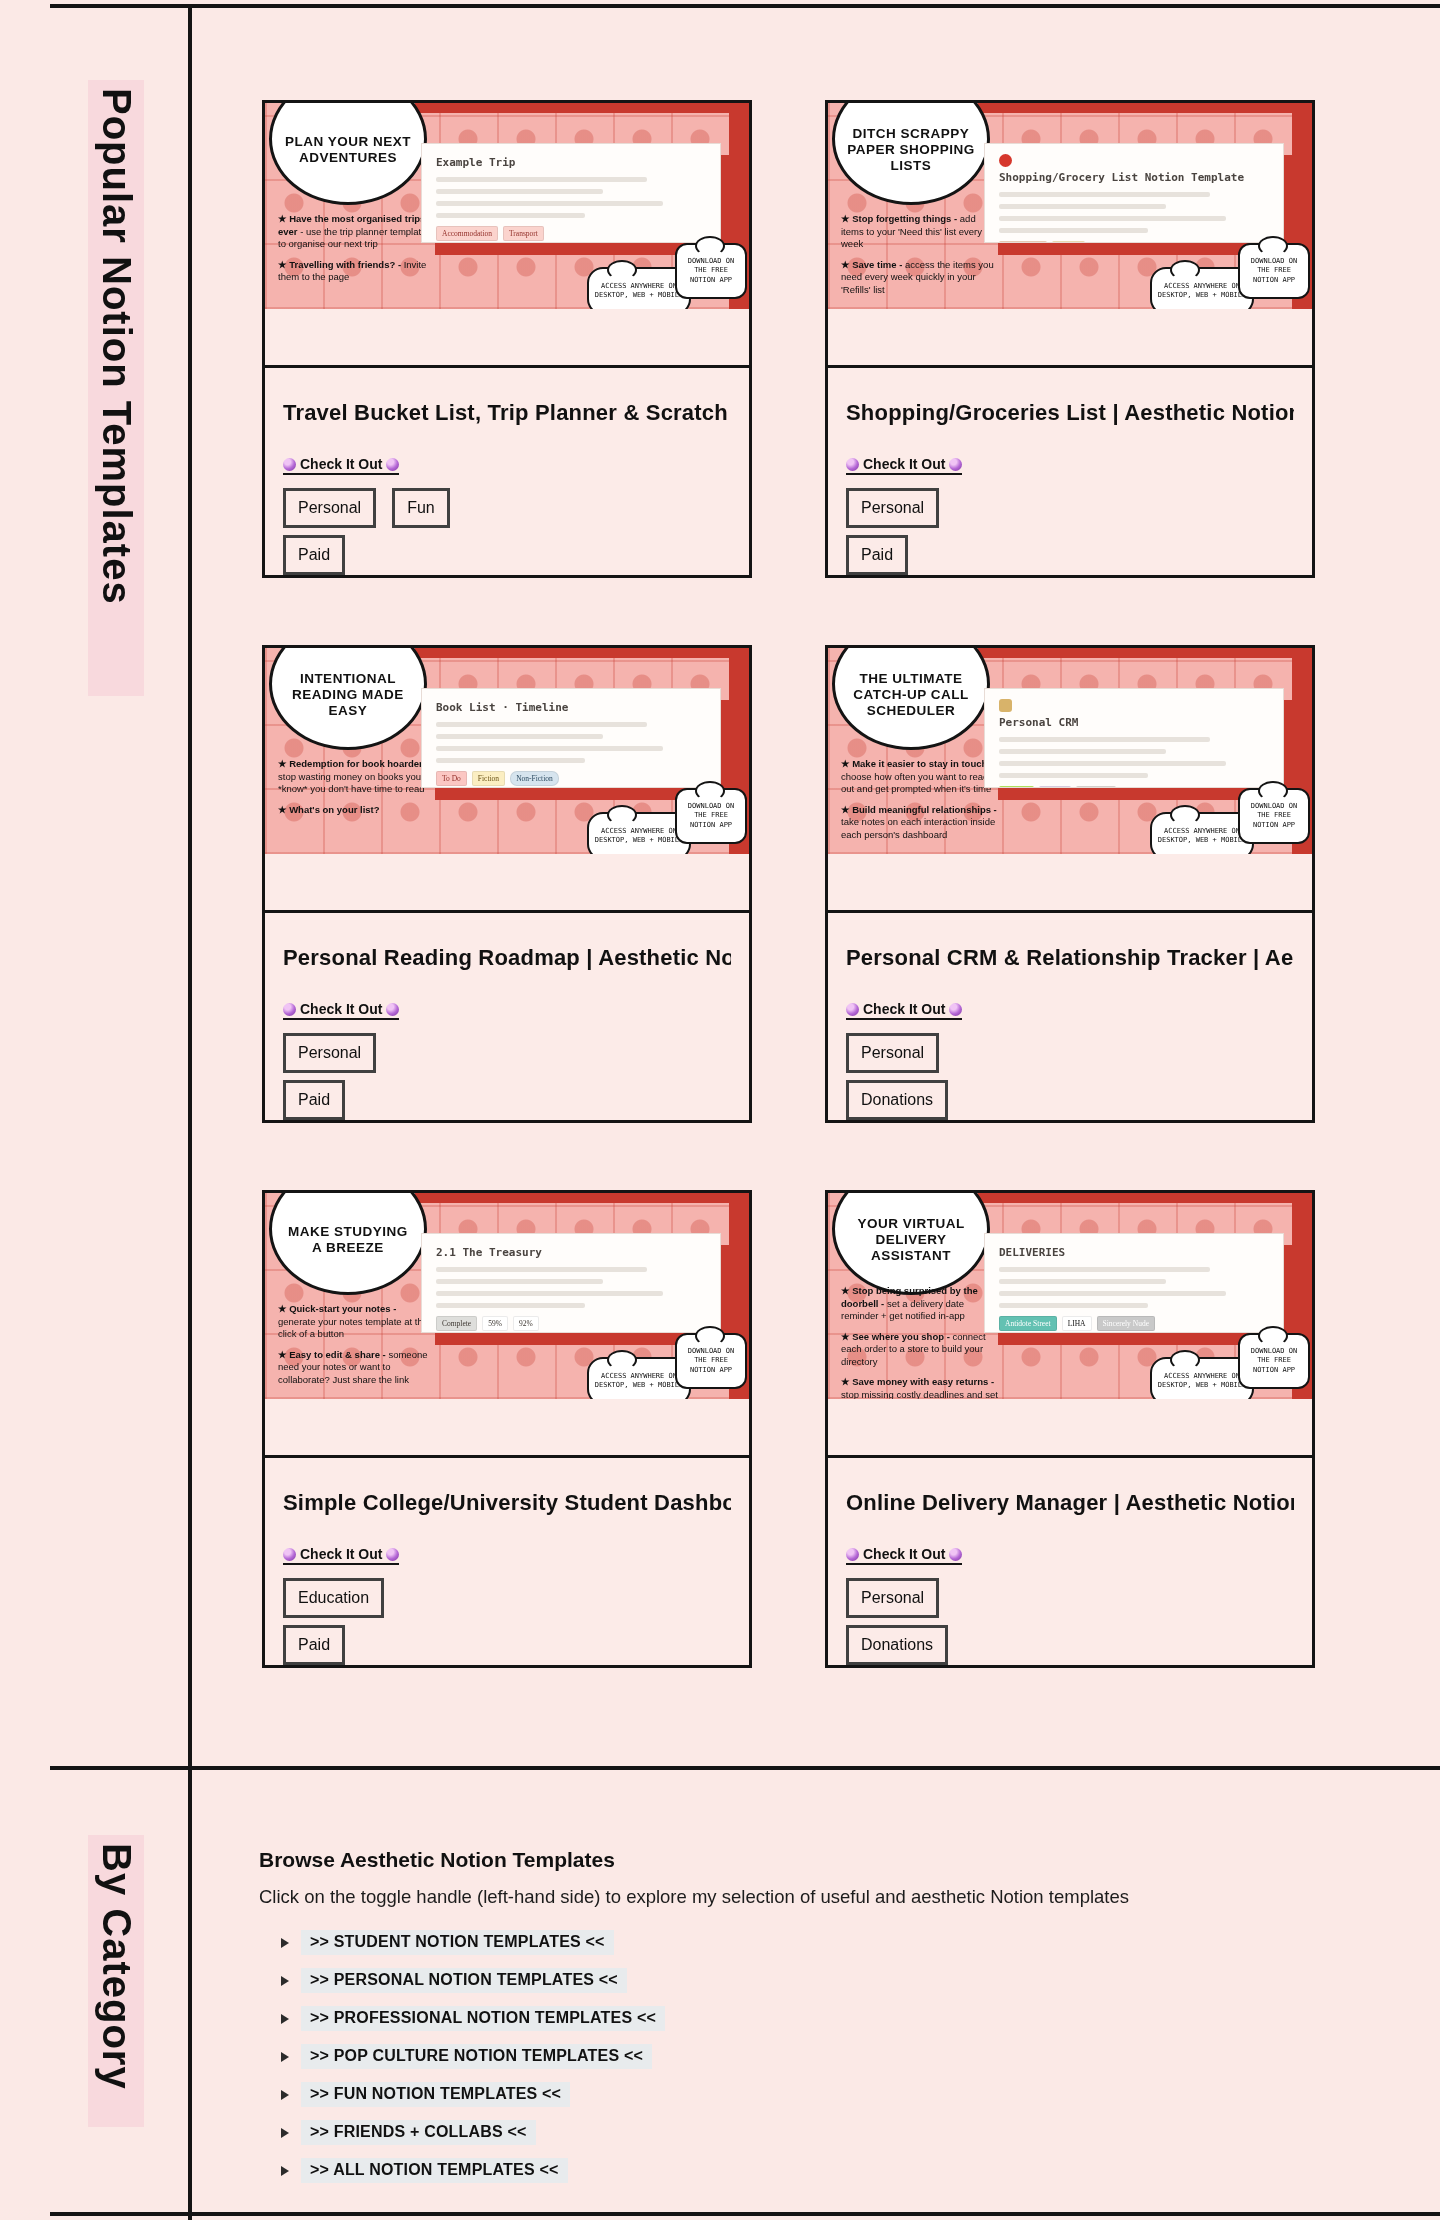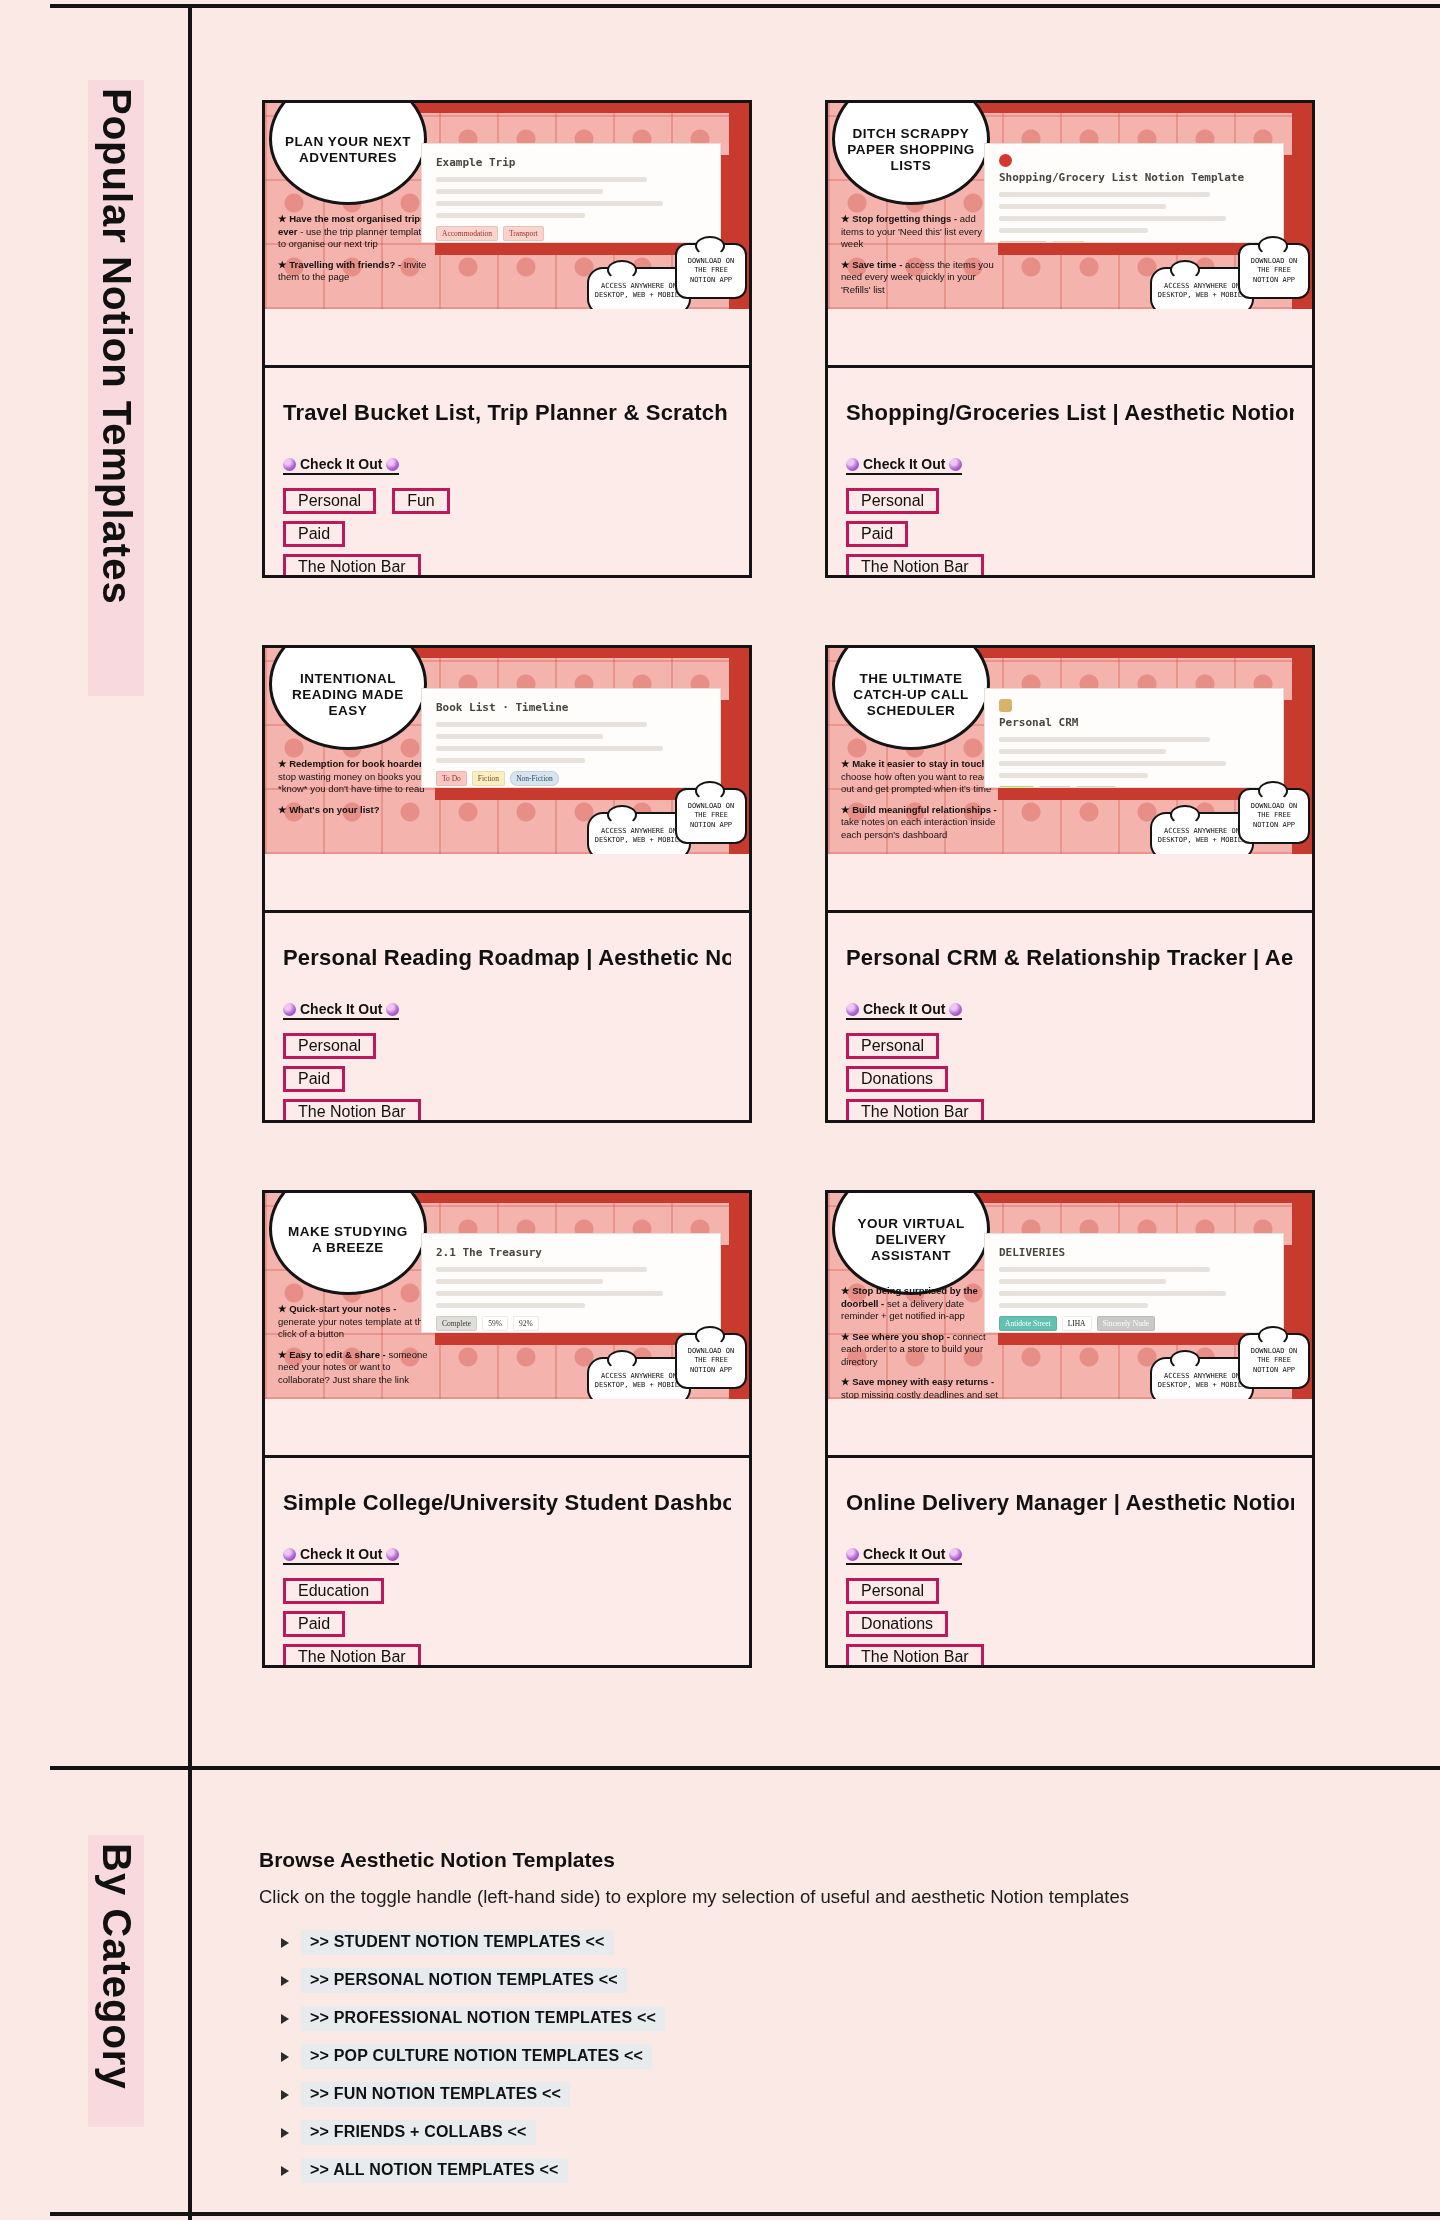--- a/index.html
+++ b/index.html
@@ -75,21 +75,21 @@
 
   .card-body{padding:10px 18px 0;}
   .card-title{font-size:22px;font-weight:bold;line-height:1.2;
     white-space:nowrap;overflow:hidden;letter-spacing:.2px;}
   .check{display:inline-flex;align-items:center;gap:4px;margin:8px 0 13px;
     font-size:14px;font-weight:bold;border-bottom:2px solid #141414;
     padding-bottom:1px;cursor:pointer;}
   .orb{display:inline-block;width:13px;height:13px;border-radius:50%;
     background:radial-gradient(circle at 35% 30%, #f0c4f5 0 3px, #b569d6 55%, #7b2f9e 100%);}
   .tag-row{margin-bottom:7px;}
-  .tag{display:inline-block;border:3px solid #be185d;padding:1px 12px;
+  .tag{display:inline-block;border:3px solid #404040;padding:8px 12px;
     font-size:16px;margin-right:16px;background:transparent;}
 
   
   .bycat-block{position:absolute;left:259px;top:1848px;width:940px;}
   .bycat-heading{font-size:21px;font-weight:bold;margin:0 0 14px;}
   .bycat-desc{font-size:18.5px;margin:0 0 22px;color:#1c1c1c;}
   .toggle-list{list-style:none;margin:12px;padding:0 0 0 10px;}
   .toggle-item{display:flex;align-items:center;margin-bottom:13px;cursor:pointer;}
   .tri{width:0;height:0;border-left:8px solid #2b2b2b;border-top:5px solid transparent;
     border-bottom:5px solid transparent;margin-right:12px;}

